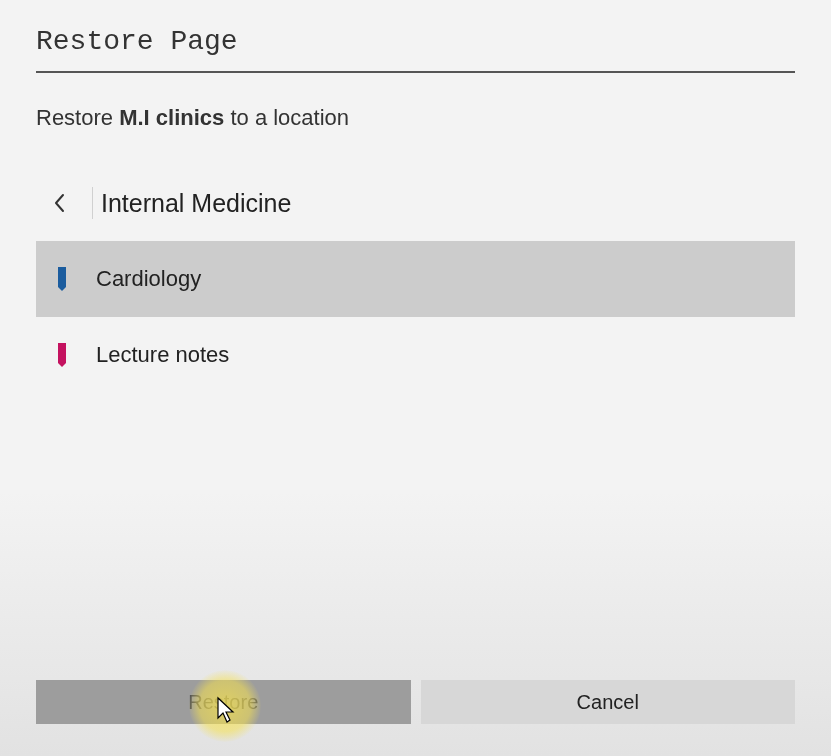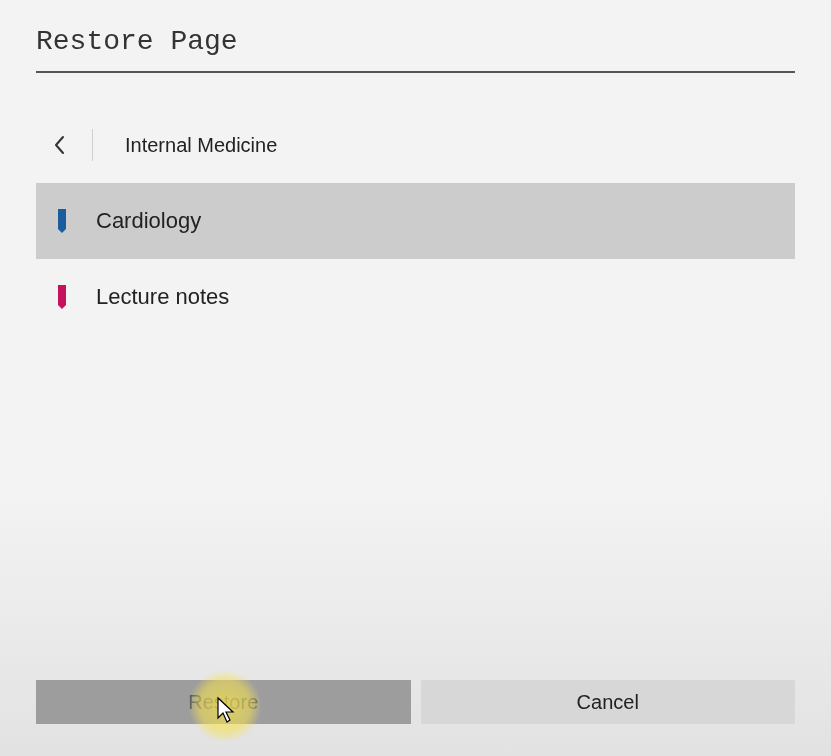--- a/index.html
+++ b/index.html
@@ -55,23 +55,23 @@
       cursor: pointer;
       color: #333;
     }
     .nav-divider {
       width: 1px;
       height: 32px;
       background: #d0d0d0;
       margin: 0 8px;
     }
     .current-location {
-      font-size: 20px;
+      font-size: 25px;
       color: #222;
-      margin-left: 24px;
+      margin-left: 0;
     }
     .list {
       margin-top: 14px;
     }
     .list-item {
       display: flex;
       align-items: center;
       height: 76px;
       padding-left: 22px;
       cursor: pointer;
@@ -137,20 +137,23 @@
       pointer-events: none;
     }
   </style>
 </head>
 <body>
 
 <div class="dialog">
 
   <h1 class="dialog-title">Restore Page</h1>
 
+  <p class="prompt-text">
+    <span>Restore </span><span class="bold">M.I clinics</span><span> to a location</span>
+  </p>
 
   <div class="nav-row">
     <div class="back-btn">
       <svg width="14" height="20" viewBox="0 0 14 20">
         <path d="M 10 2 L 3 10 L 10 18" stroke="#333" stroke-width="2" fill="none" stroke-linecap="round" stroke-linejoin="round"></path>
       </svg>
     </div>
     <div class="nav-divider"></div>
     <div class="current-location">Internal Medicine</div>
   </div>

